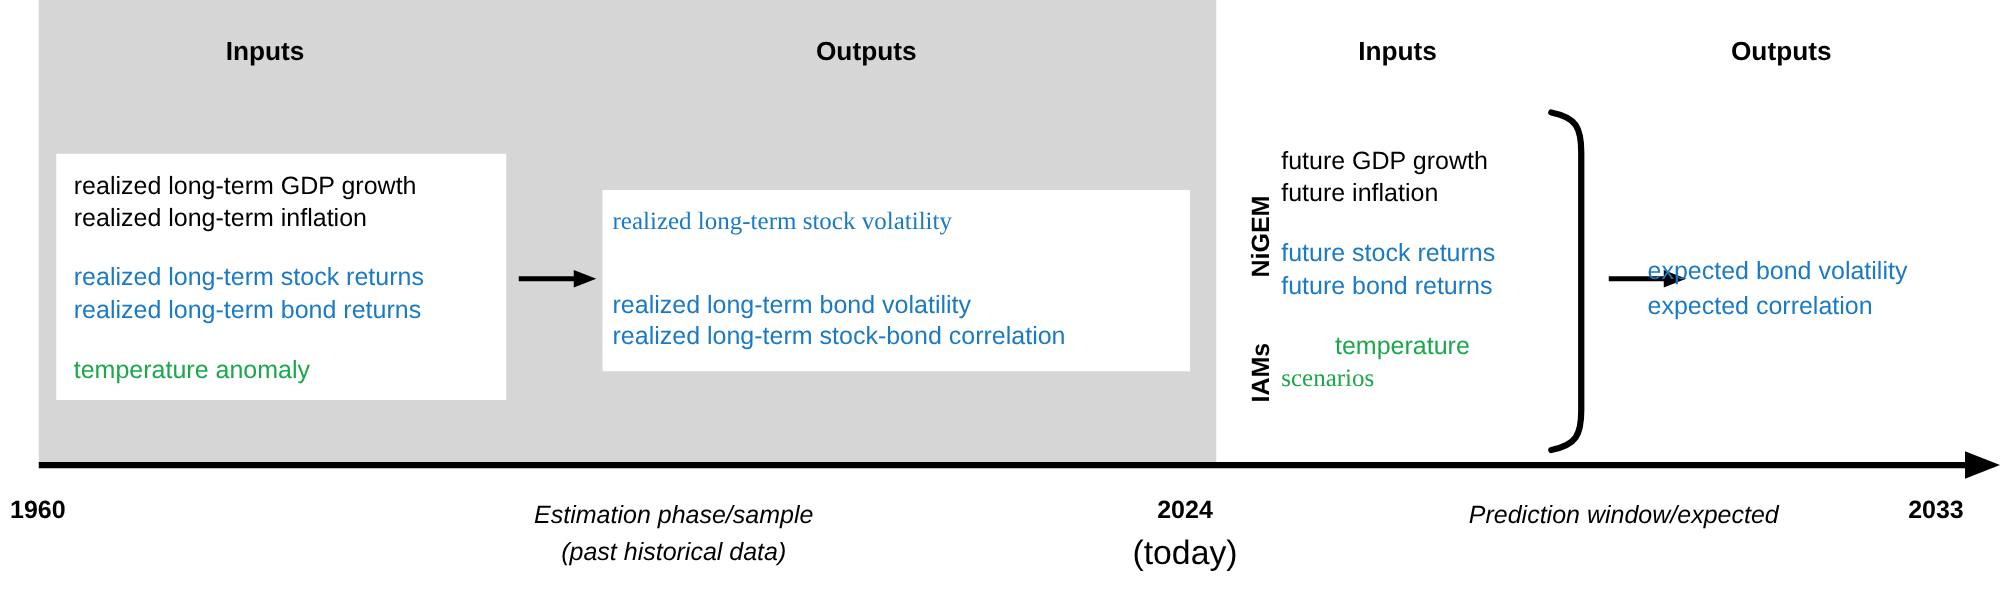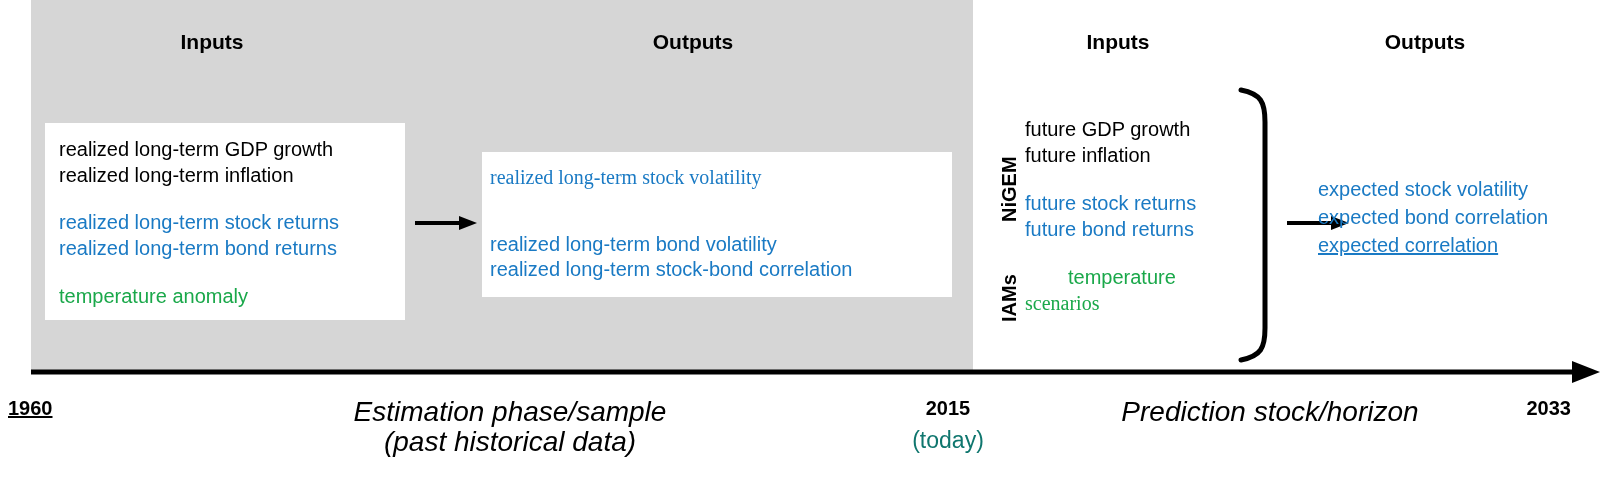--- a/index.html
+++ b/index.html
@@ -104,21 +104,21 @@
   #pi-l1 { left: 1025px; top: 117px; }
   #pi-l2 { left: 1025px; top: 143px; }
   #pi-l3 { left: 1025px; top: 191px; }
   #pi-l4 { left: 1025px; top: 217px; }
   #pi-l5 { left: 1025px; top: 265px; margin-left: 43px; }
   #pi-l6 { left: 1025px; top: 291px; font-family: Liberation Serif, serif; }
 
   
   #po-l1 { left: 1318px; top: 177px; }
   #po-l2 { left: 1318px; top: 205px; }
-  #po-l3 { left: 1318px; top: 233px; text-decoration: underline; }
+  #po-l3 { left: 1318px; top: 233px; }
 
   
   #brace {
     position: absolute;
     left: 1235px;
     top: 86px;
     width: 60px;
     height: 278px;
     overflow: visible;
   }
@@ -134,42 +134,43 @@
   }
 
   
   .year {
     position: absolute;
     font-size: 20px;
     font-weight: bold;
     color: #000000;
     white-space: nowrap;
   }
-  #year-1960 { left: 8px;  top: 397px; text-decoration: underline; }
+  #year-1960 { left: 8px;  top: 397px; }
   #year-2023 { left: 948px; top: 397px; transform: translateX(-50%); }
   #year-2033 { left: 1571px; top: 397px; transform: translateX(-100%); }
 
   .sub-note {
     position: absolute;
-    font-size: 23px;
-    color: #0f766e;
+    font-size: 27px;
+    color: #000000;
     white-space: nowrap;
     transform: translateX(-50%);
   }
   #note-today { left: 948px; top: 427px; }
 
   .phase-caption {
     position: absolute;
-    font-size: 28px;
+    font-size: 20px;
     font-style: italic;
     color: #000000;
     white-space: nowrap;
     text-align: center;
     transform: translateX(-50%);
     line-height: 30px;
+    margin-left: 29px;
   }
   #cap-est  { left: 510px;  top: 397px; }
   #cap-pred { left: 1270px; top: 397px; }
   .phase-caption .cap-line { display: block; }
 </style>
 </head>
 <body>
 
 <div id="canvas">
 
@@ -214,36 +215,35 @@
              C 26 8, 30 16, 30 36
              L 30 242
              C 30 262, 26 270, 6 274" fill="none" stroke="#000000" stroke-width="5" stroke-linecap="round"></path>
   </svg>
 
   <svg class="arrow-svg" id="arrow-pred" width="62" height="16" viewBox="0 0 62 16">
     <line x1="0" y1="8" x2="46" y2="8" stroke="#000000" stroke-width="4"></line>
     <polygon points="44,1 62,8 44,15" fill="#000000"></polygon>
   </svg>
 
-  <div class="txt-line blue" id="po-l1">expected stock volatility</div>
-  <div class="txt-line blue" id="po-l2">expected bond correlation</div>
+  <div class="txt-line blue" id="po-l2">expected bond volatility</div>
   <div class="txt-line blue" id="po-l3">expected correlation</div>
 
   <svg id="timeline" width="1611" height="40" viewBox="0 0 1611 40">
     <line x1="31" y1="17" x2="1576" y2="17" stroke="#000000" stroke-width="5"></line>
     <polygon points="1572,6 1600,17 1572,28" fill="#000000"></polygon>
   </svg>
 
   <div class="year" id="year-1960">1960</div>
-  <div class="year" id="year-2023">2015</div>
+  <div class="year" id="year-2023">2024</div>
   <div class="sub-note" id="note-today">(today)</div>
   <div class="year" id="year-2033">2033</div>
 
   <div class="phase-caption" id="cap-est">
     <span class="cap-line">Estimation phase/sample</span>
     <span class="cap-line">(past historical data)</span>
   </div>
 
   <div class="phase-caption" id="cap-pred">
-    <span class="cap-line">Prediction stock/horizon</span>
+    <span class="cap-line">Prediction window/expected</span>
   </div>
 
 </div>
 
 </body></html>

